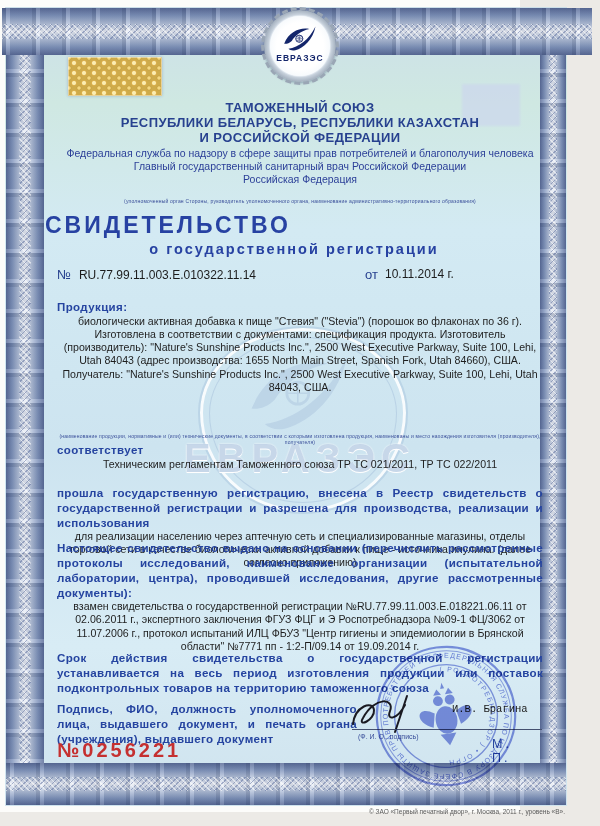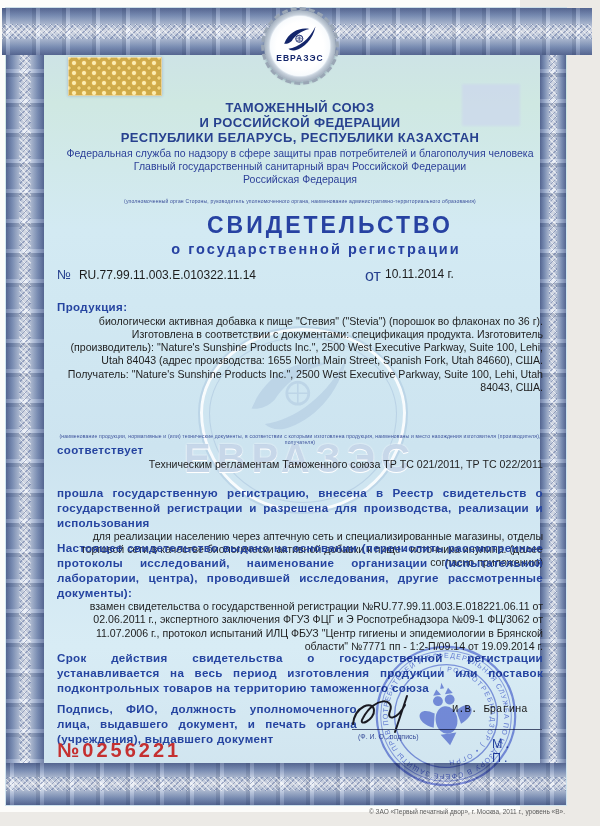--- a/index.html
+++ b/index.html
@@ -57,31 +57,31 @@
     letter-spacing:6px;color:rgba(180,202,226,.75);text-shadow:0 0 2px #ffffff,0 1px 0 #ffffff;
     font-family:"Liberation Sans","DejaVu Sans",sans-serif;}
   
   .ser{font-family:Liberation Sans, sans-serif;}
   .hdr1{position:absolute;left:45px;top:100px;width:510px;text-align:center;font-weight:bold;
         font-size:13px;line-height:1.16;letter-spacing:.4px;color:#27418f;}
   .agency{position:absolute;left:45px;top:147px;width:510px;text-align:center;font-size:10.5px;
         line-height:1.22;color:#2b3f98;}
   .note-tiny{position:absolute;font-size:5px;color:#3a4f9a;text-align:center;letter-spacing:.2px;}
   #authority-note{left:70px;top:198px;width:460px;}
-  .title-main{position:absolute;left:45px;top:212px;width:510px;text-align:center;font-weight:bold;
-        font-size:23px;letter-spacing:3px;color:#2742a2;padding-left:30px;}
-  .title-sub{position:absolute;left:61px;top:241px;width:510px;text-align:center;font-weight:bold;
+  .title-main{position:absolute;left:45px;top:212px;width:510px;font-weight:bold;
+        font-size:23px;letter-spacing:3px;color:#2742a2;}
+  .title-sub{position:absolute;left:39px;top:241px;width:510px;text-align:center;font-weight:bold;
         font-size:14.5px;letter-spacing:2px;color:#2742a2;}
   .numrow{position:absolute;left:57px;top:267px;width:484px;font-size:12px;color:#1c1c1c;}
   .numrow .no{font-size:13px;color:#27418f;margin-right:8px;}
-  .numrow .ot{position:absolute;left:308px;color:#27418f;font-size:16px;}
+  .numrow .ot{position:absolute;left:308px;color:#27418f;font-size:13px;}
   .numrow .date{position:absolute;left:328px;color:#1c1c1c;}
   .flow{position:absolute;left:57px;width:486px;}
   .lbl-blue{font-size:11.5px;color:#2544a0;font-weight:bold;letter-spacing:.4px;}
-  .body-black{font-size:10.6px;color:#1e1e1e;line-height:1.24;text-align:right;}
+  .body-black{font-size:10.6px;color:#1e1e1e;line-height:1.24;text-align:center;}
   .para-blue{font-size:11.6px;color:#2544a0;font-weight:bold;letter-spacing:.3px;line-height:1.3;text-align:justify;}
   #product-block{top:289px;margin-top:8px;}
   #conformity-note{left:50px;top:433px;width:500px;}
   #conformity-block{top:440px;}
   #registration-block{top:485px;}
   #basis-block{top:540px;}
   #validity-block{top:650px;}
   #sig-label{top:701px;width:300px;}
   .sig-name{position:absolute;left:452px;top:703px;width:100px;font-size:10.5px;color:#1a1a1a;font-family:Liberation Mono, monospace;}
   .sig-line{position:absolute;left:352px;top:729px;width:190px;height:1px;background:#44506f;}
@@ -130,22 +130,22 @@
         <path d="M28 80 C56 76, 86 54, 103 18 C96 54, 70 78, 47 84 C39 86, 32 84, 28 80 Z"></path>
       </g>
       <circle cx="58" cy="52" r="10" fill="none" stroke="#a9c2dd" stroke-width="2.5"></circle>
       <path d="M48 52 H68 M58 42 V62" stroke="#a9c2dd" stroke-width="1.5" fill="none"></path>
     </svg>
     <div class="wm-label">ЕВРАЗЭС</div>
   </div>
 
   <div class="hdr1 ser">
     <div>ТАМОЖЕННЫЙ СОЮЗ</div>
+    <div>РЕСПУБЛИКИ БЕЛАРУСЬ, РЕСПУБЛИКИ КАЗАХСТАН</div>
     <div>И РОССИЙСКОЙ ФЕДЕРАЦИИ</div>
-    <div>РЕСПУБЛИКИ БЕЛАРУСЬ, РЕСПУБЛИКИ КАЗАХСТАН</div>
   </div>
   <div class="agency">
     <div>Федеральная служба по надзору в сфере защиты прав потребителей и благополучия человека</div>
     <div>Главный государственный санитарный врач Российской Федерации</div>
     <div>Российская Федерация</div>
   </div>
   <div id="authority-note" class="note-tiny ser">(уполномоченный орган Стороны, руководитель уполномоченного органа, наименование административно-территориального образования)</div>
 
   <div class="title-main ser">СВИДЕТЕЛЬСТВО</div>
   <div class="title-sub ser">о государственной регистрации</div>

